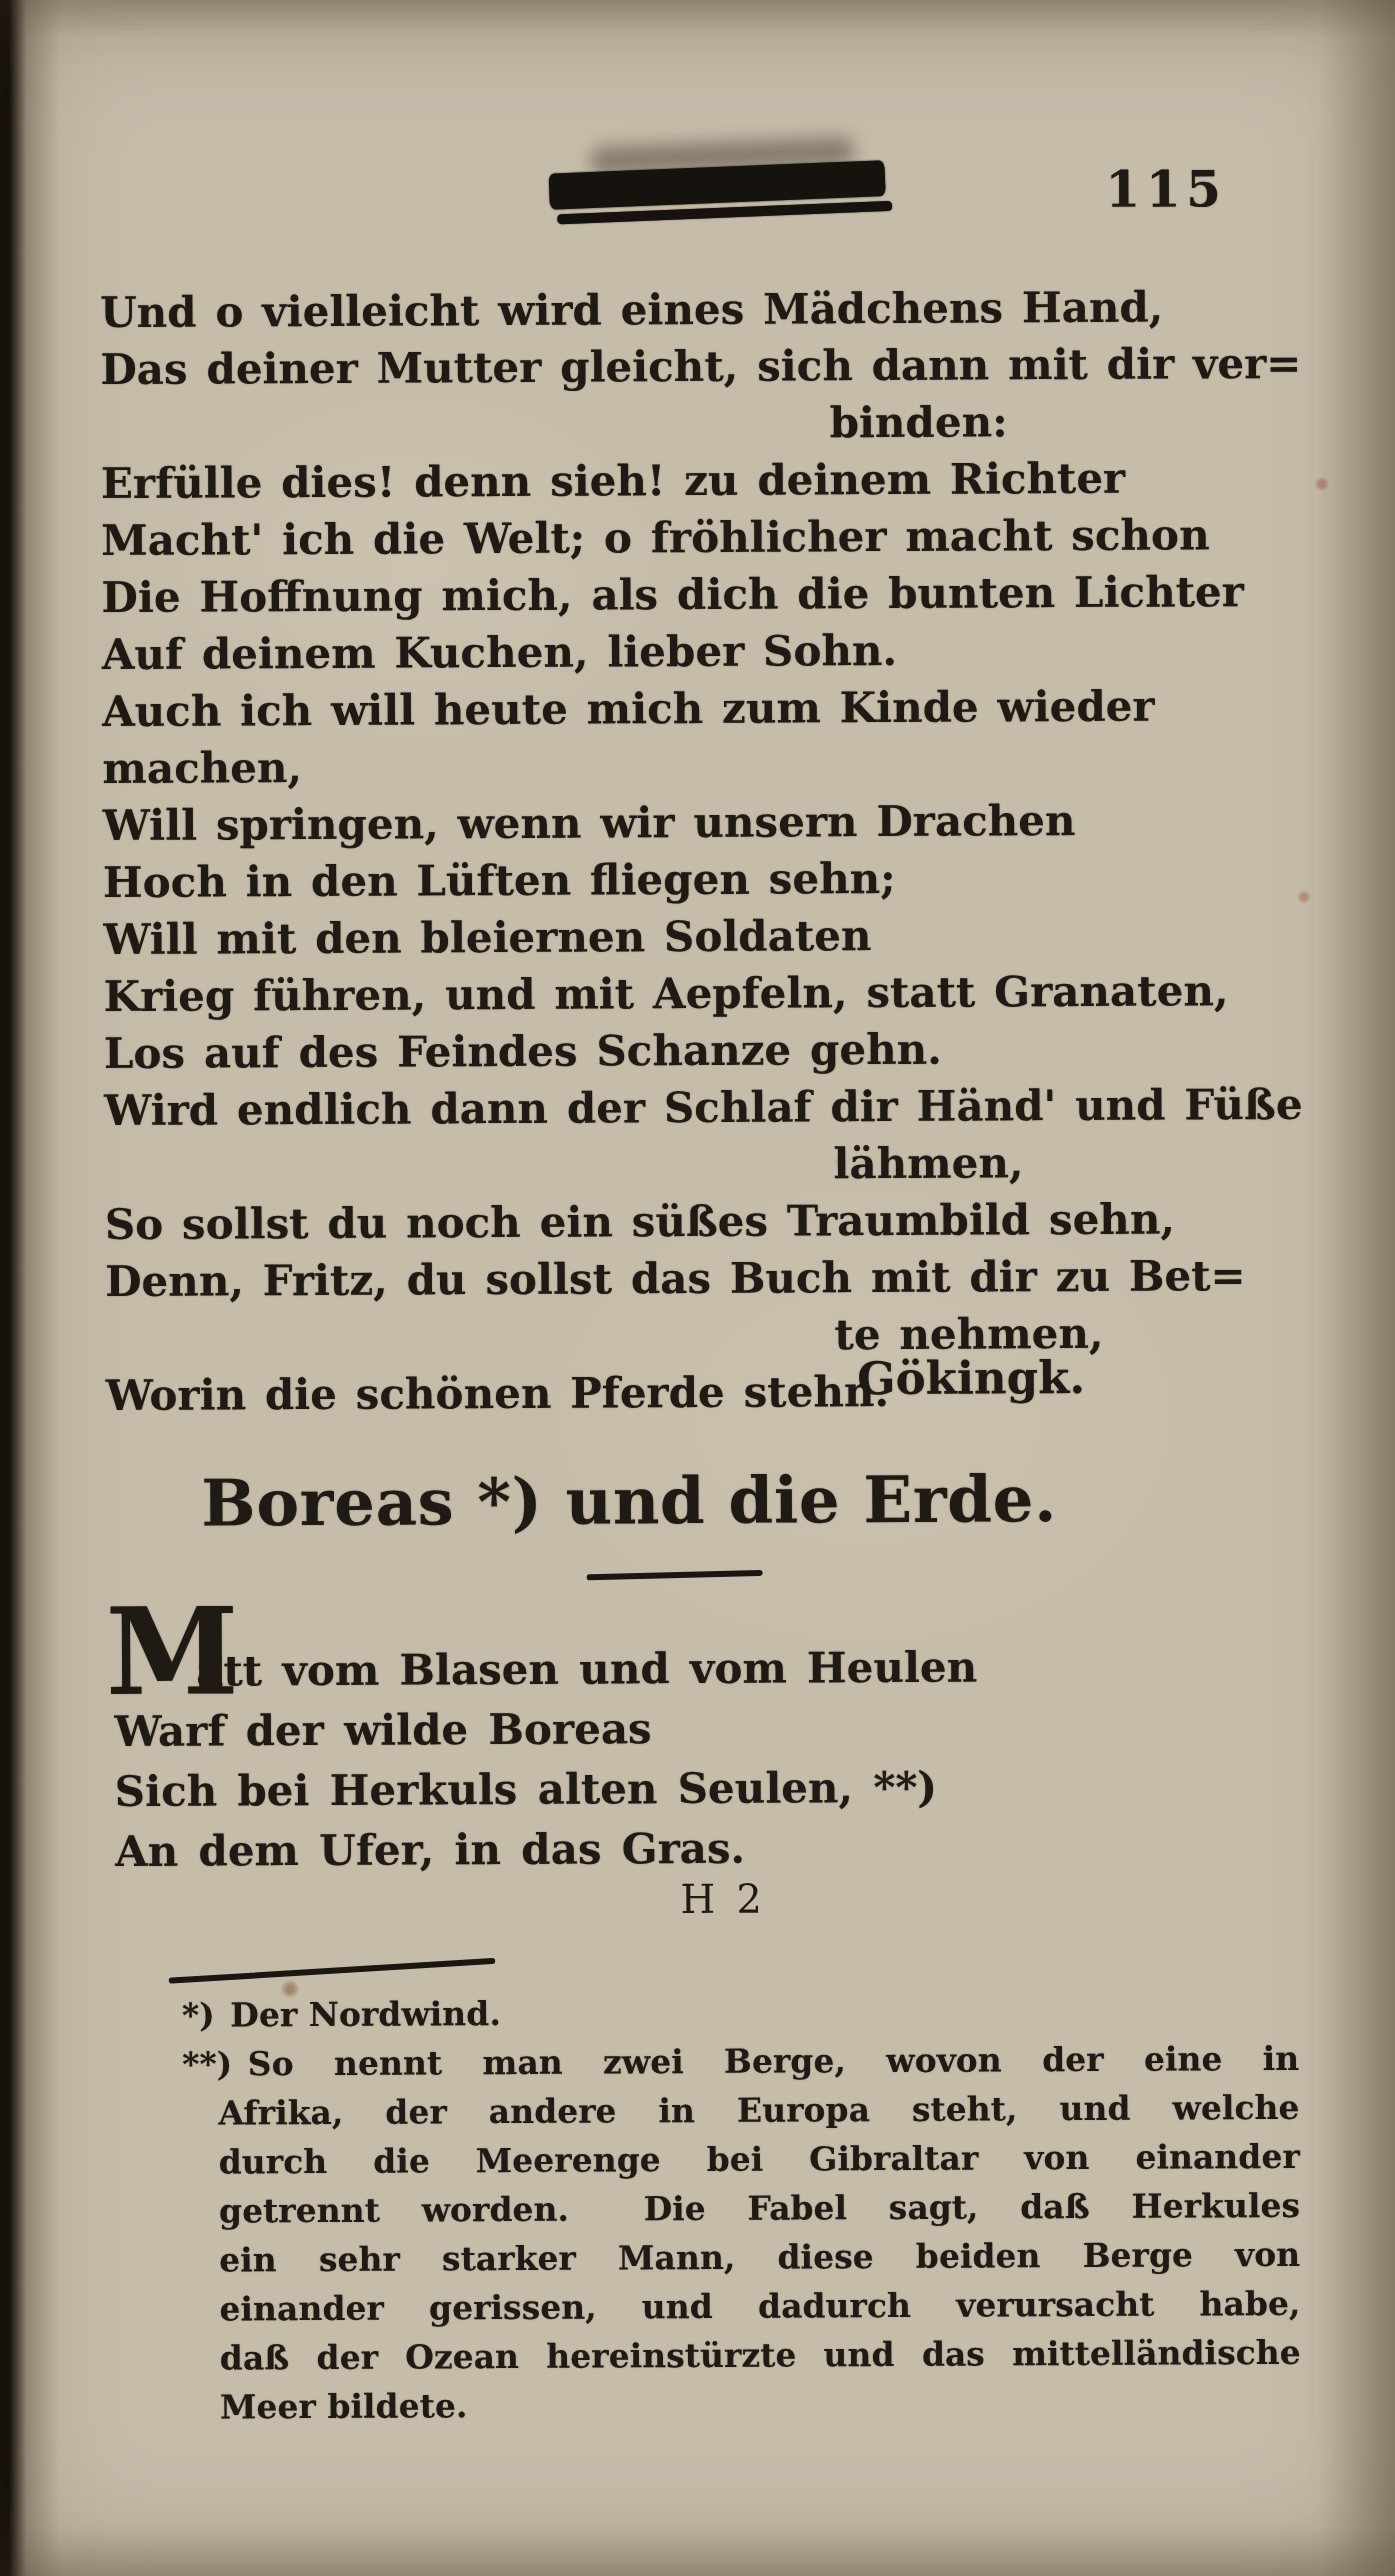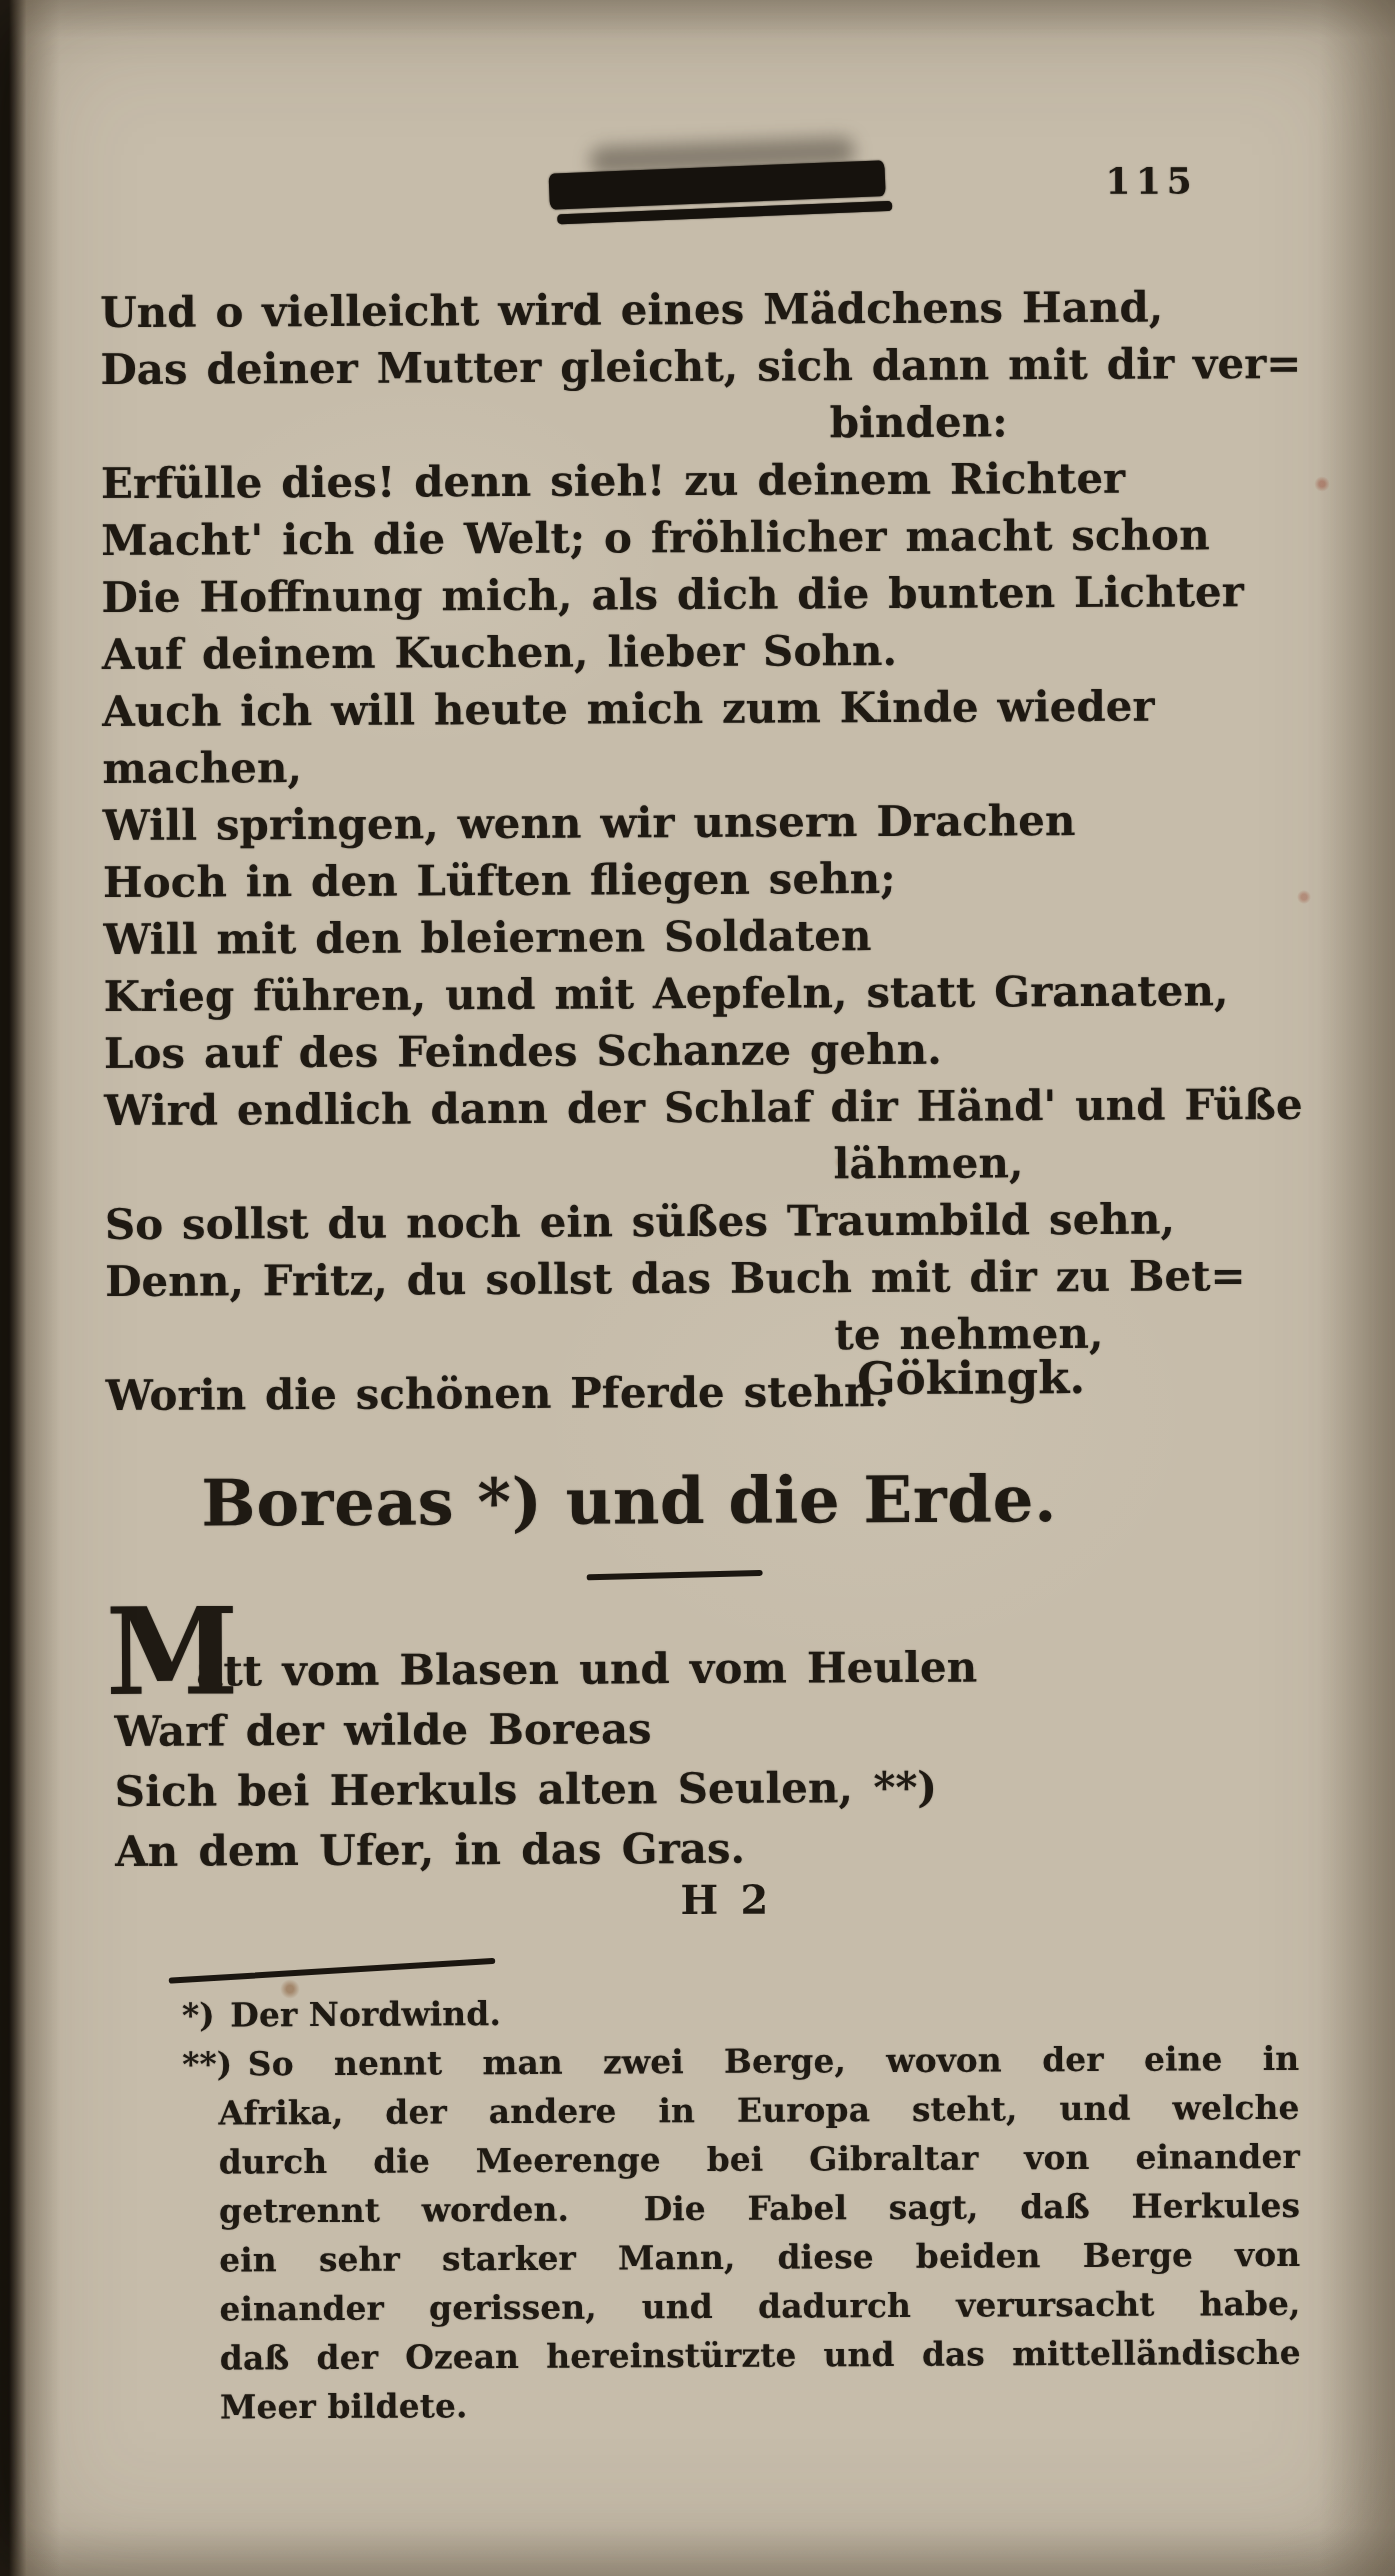--- a/index.html
+++ b/index.html
@@ -26,36 +26,36 @@
     box-shadow:inset 0 0 119px 12.6px rgba(74,62,44,.28), inset -24px 0 63px rgba(74,62,44,.22);}
   .spine{position:absolute;left:0;top:0;bottom:0;width:63px;
     background:linear-gradient(90deg,#0c0a07 0px,#0c0a07 9px,#3a332a 14.7px,rgba(122,110,92,.55) 26.5px,rgba(122,110,92,0) 60px);}
   .content{position:absolute;inset:0;transform:rotate(-0.3deg);transform-origin:698px 1256px;}
 
   
   .ornament{position:absolute;left:555px;top:167px;width:336px;transform:rotate(-2deg);}
   .ornament .smear{position:absolute;left:42px;top:-25px;width:265px;height:29px;background:rgba(25,20,14,.38);filter:blur(8.4px);border-radius:14px;}
   .ornament .bar-main{position:relative;height:36px;background:#16120d;border-radius:5.6px/8.4px;box-shadow:0 0 2.1px rgba(22,18,13,.8);}
   .ornament .bar-thin{position:relative;margin-top:4.9px;margin-left:7px;height:9.8px;width:335px;background:#16120d;border-radius:4.2px;box-shadow:0 0 1.4px rgba(22,18,13,.8);}
-  .pagenum{position:absolute;left:1111px;top:162px;font-size:36px;font-weight:700;letter-spacing:5.6px;text-shadow:0 0 1.4px rgba(31,26,19,.6);}
+  .pagenum{position:absolute;left:1111px;top:162px;font-size:50px;font-weight:700;letter-spacing:5.6px;text-shadow:0 0 1.4px rgba(31,26,19,.6);}
 
   
   .poem1{position:absolute;left:105px;top:281px;width:1228px;font-size:42px;font-weight:700;line-height:57px;word-spacing:4.2px;text-shadow:0 0 1.4px rgba(31,26,19,.45);}
   .poem1 .cont{padding-left:729px;}
   .attribution{position:absolute;left:754px;top:1353px;width:433px;text-align:center;font-size:45px;font-weight:700;text-shadow:0 0 1.4px rgba(31,26,19,.5);}
 
   
   .title{position:absolute;left:0;top:1463px;width:1256px;text-align:center;font-size:64px;font-weight:700;letter-spacing:0.7px;text-shadow:0 0 1.4px rgba(31,26,19,.5);}
   .title-rule{position:absolute;left:585px;top:1572px;width:176px;height:6.3px;background:#1b1610;border-radius:3.5px;transform:rotate(-1.2deg);}
 
   
   .stanza{position:absolute;left:112px;top:1639px;width:1186px;font-size:42px;font-weight:700;line-height:60px;word-spacing:5.6px;text-shadow:0 0 1.4px rgba(31,26,19,.45);}
   .stanza .first{padding-left:82px;}
   .dropcap{position:absolute;left:-8.4px;top:-50px;font-size:120px;line-height:1;font-weight:700;}
-  .catchword{position:absolute;left:677px;top:1876px;font-size:40px;font-weight:700;letter-spacing:4.2px;}
+  .catchword{position:absolute;left:677px;top:1876px;font-size:40px;font-weight:400;letter-spacing:4.2px;}
 
   
   .fn-rule{position:absolute;left:165px;top:1975px;width:327px;height:6.3px;background:#1b1610;border-radius:3.5px;transform:rotate(-3.2deg);transform-origin:left center;}
   .footnotes{position:absolute;left:178px;top:1988px;width:1117px;font-size:33px;font-weight:700;line-height:49px;text-shadow:0 0 1.4px rgba(31,26,19,.4);}
   .fn-line{white-space:normal;}
   .fn-just{text-align:justify;text-align-last:justify;}
   .fn-cont{padding-left:36px;}
   .fn-marker{margin-right:15.4px;}
 </style>
 </head>

